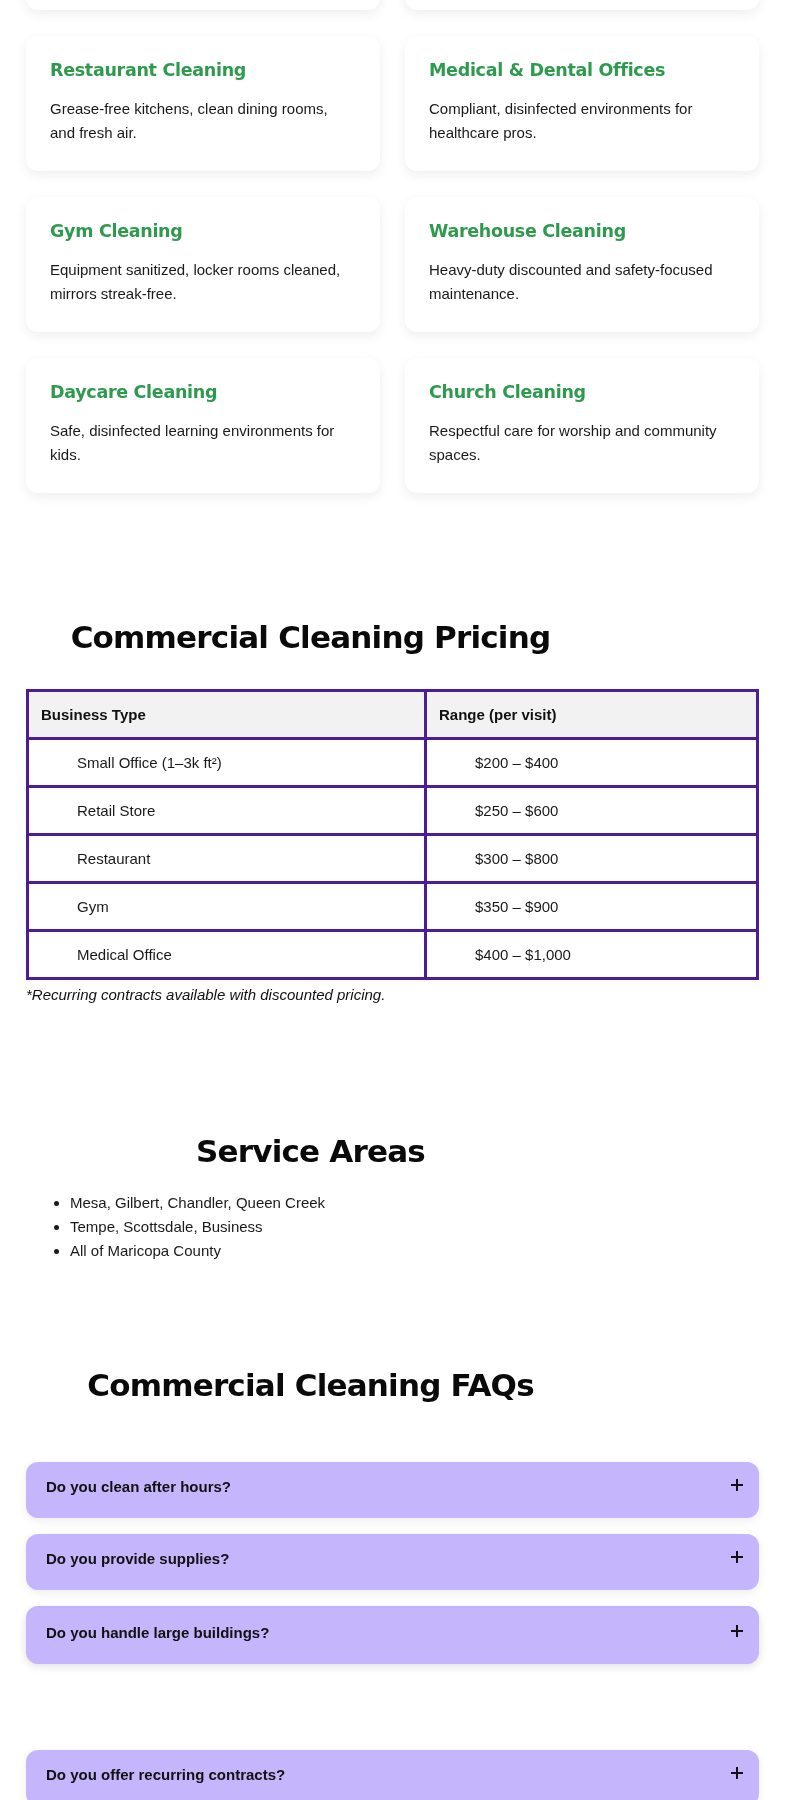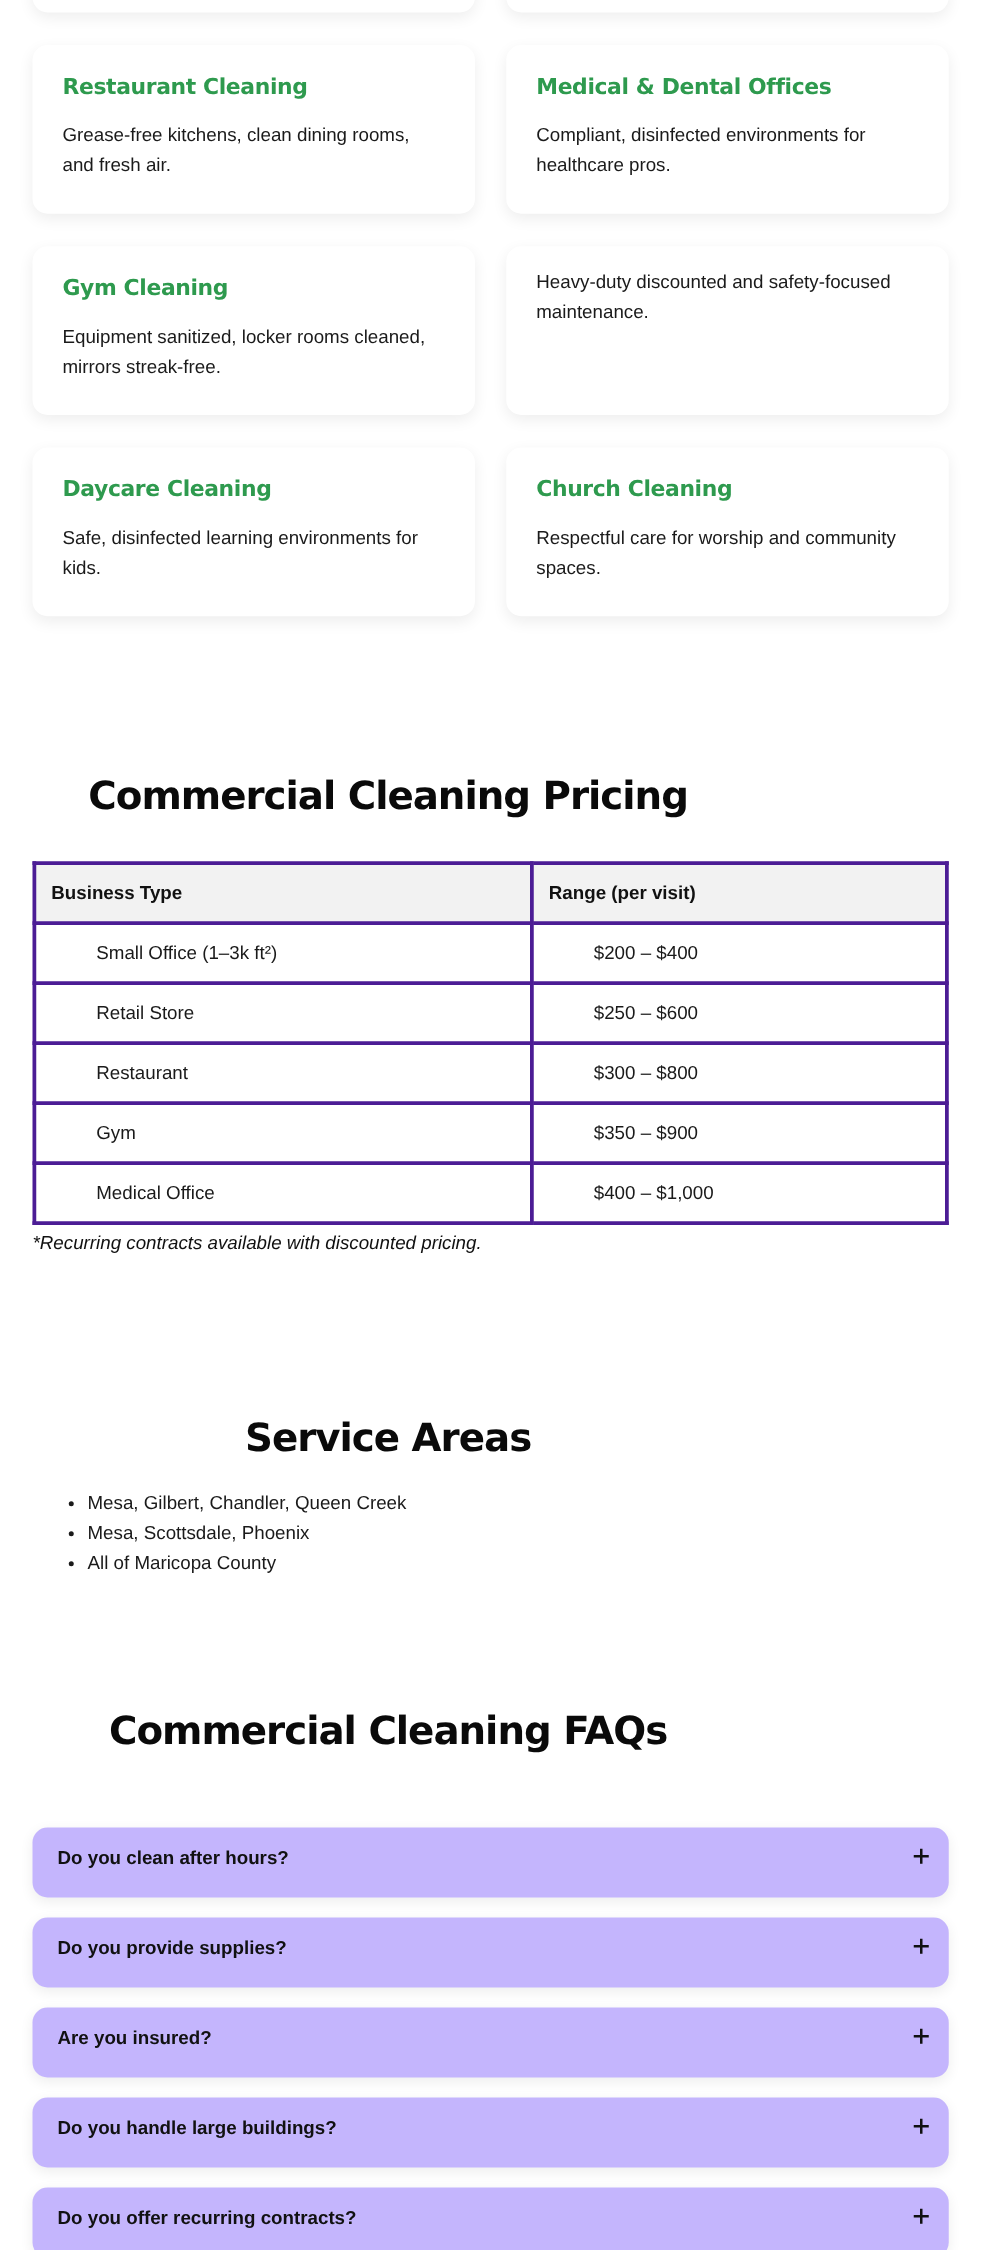--- a/index.html
+++ b/index.html
@@ -137,20 +137,21 @@
 </div>
 <div class="card" style="left:405px; top:36px; height:135px;">
   <h3>Medical &amp; Dental Offices</h3>
   <p>Compliant, disinfected environments for healthcare pros.</p>
 </div>
 <div class="card" style="left:26px; top:197px; height:135px;">
   <h3>Gym Cleaning</h3>
   <p>Equipment sanitized, locker rooms cleaned, mirrors streak-free.</p>
 </div>
 <div class="card" style="left:405px; top:197px; height:135px;">
+  <h3>Warehouse Cleaning</h3>
   <p>Heavy-duty discounted and safety-focused maintenance.</p>
 </div>
 <div class="card" style="left:26px; top:358px; height:135px;">
   <h3>Daycare Cleaning</h3>
   <p>Safe, disinfected learning environments for kids.</p>
 </div>
 <div class="card" style="left:405px; top:358px; height:135px;">
   <h3>Church Cleaning</h3>
   <p>Respectful care for worship and community spaces.</p>
 </div>
@@ -184,38 +185,38 @@
       <td>Medical Office</td>
       <td>$400 – $1,000</td>
     </tr>
   </tbody>
 </table>
 <p class="note">*Recurring contracts available with discounted pricing.</p>
 
 <h2 class="section-title" style="top:1133px;">Service Areas</h2>
 <ul class="areas">
   <li>Mesa, Gilbert, Chandler, Queen Creek</li>
-  <li>Mesa, Scottsdale, Phoenix</li>
+  <li>Tempe, Scottsdale, Business</li>
   <li>All of Maricopa County</li>
 </ul>
 
 <h2 class="section-title" style="top:1367px;">Commercial Cleaning FAQs</h2>
 
 <div class="faq" style="top:1462px;">
   <span class="q">Do you clean after hours?</span>
   <span class="plus"></span>
 </div>
 <div class="faq" style="top:1534px;">
   <span class="q">Do you provide supplies?</span>
   <span class="plus"></span>
 </div>
 <div class="faq" style="top:1606px;">
   <span class="q">Are you insured?</span>
   <span class="plus"></span>
 </div>
-<div class="faq" style="top:1678px;">
+<div class="faq" style="top:1608px;">
   <span class="q">Do you handle large buildings?</span>
   <span class="plus"></span>
 </div>
 <div class="faq" style="top:1750px;">
   <span class="q">Do you offer recurring contracts?</span>
   <span class="plus"></span>
 </div>
 
 </body></html>

